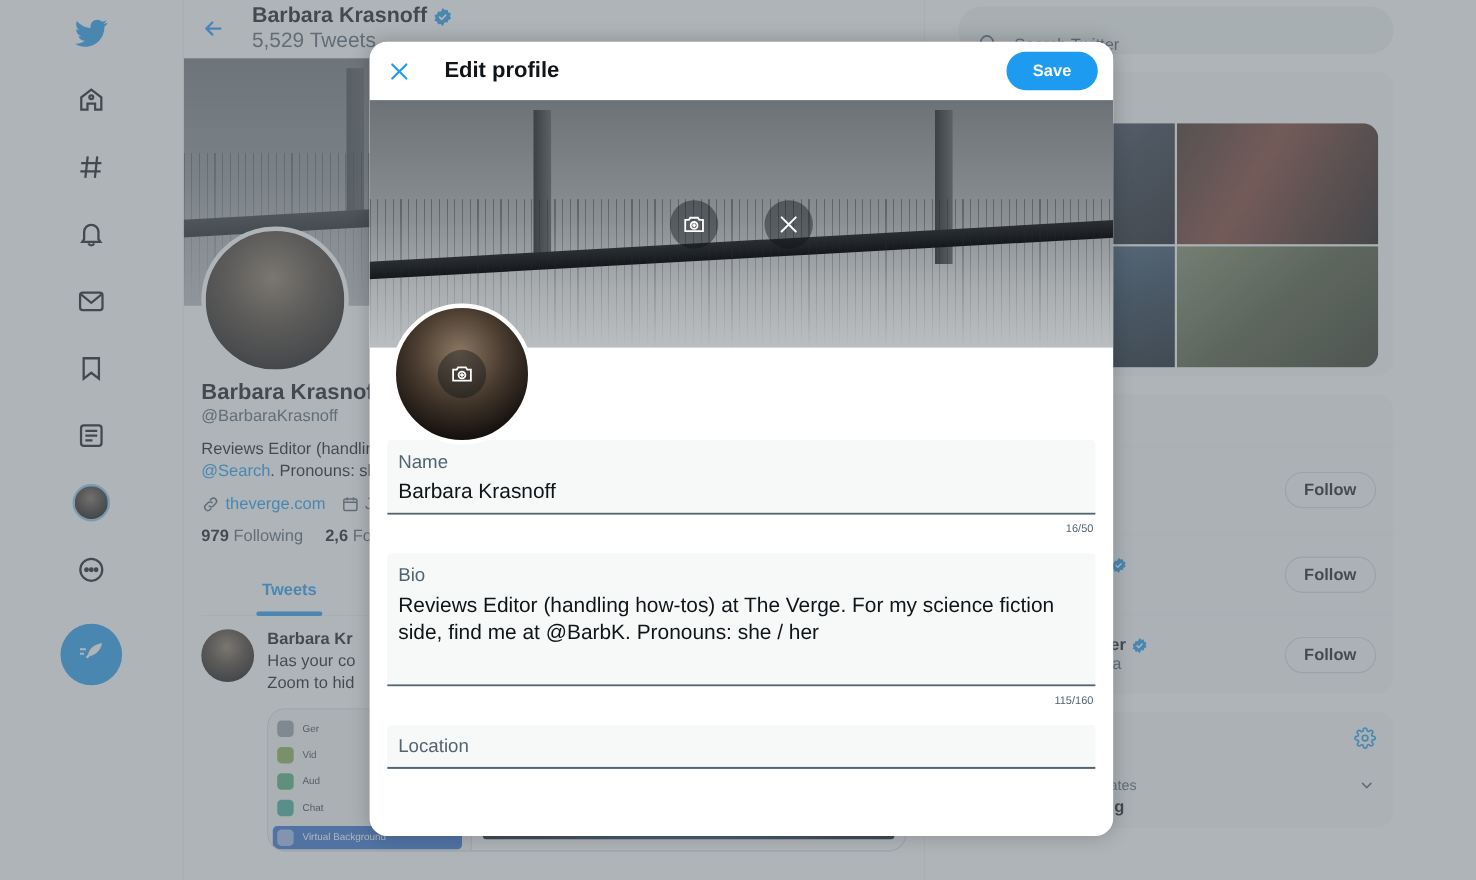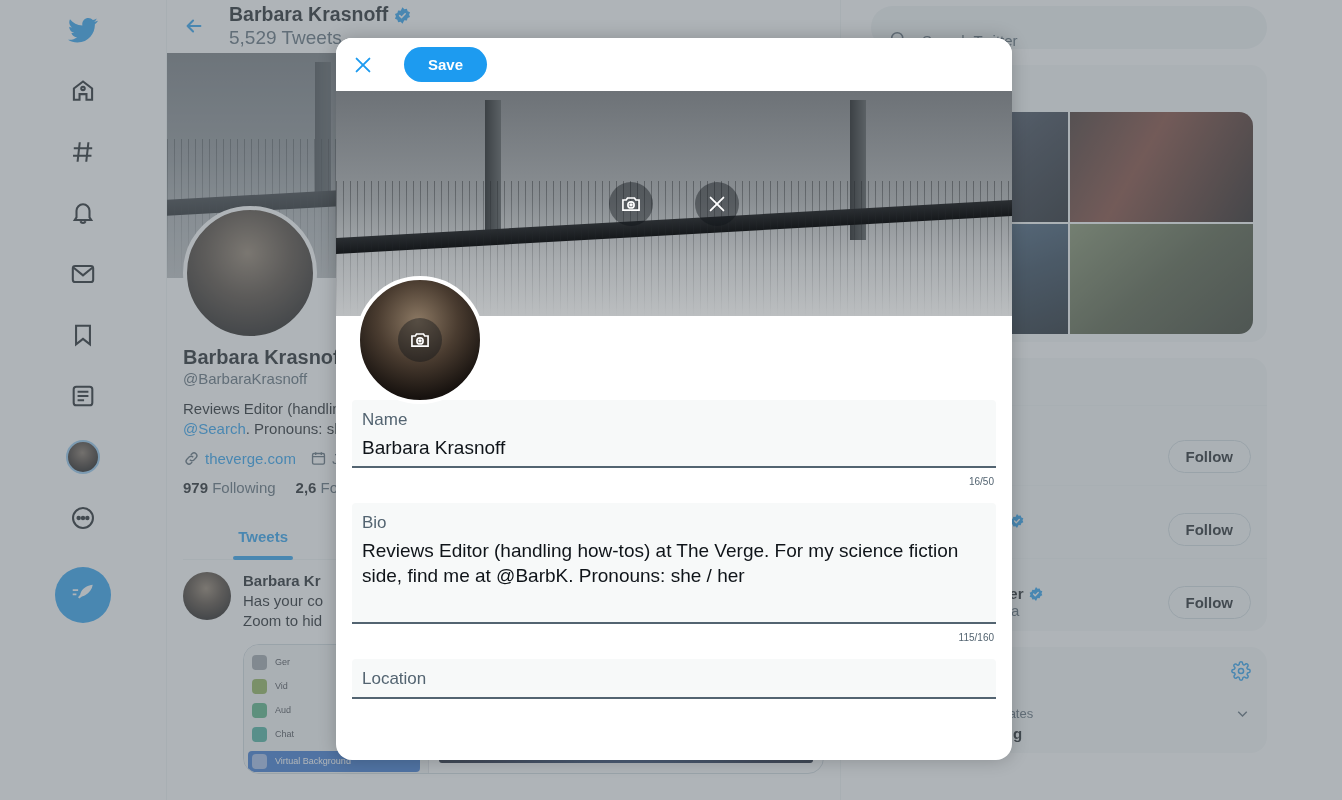--- a/index.html
+++ b/index.html
@@ -188,21 +188,21 @@
     display: grid; grid-template-columns: 1fr 1fr; gap: 2px;
     margin: 0 14px 8px; border-radius: 14px; overflow: hidden;
   }
   .media-cell { height: 110px; }
   .m1 { background: linear-gradient(140deg, #5a6c86 0%, #2c3442 55%, #10141b 100%); }
   .m2 { background: linear-gradient(120deg, #3a2520 0%, #7a3a2c 40%, #160e0c 100%); }
   .m3 { background: linear-gradient(160deg, #4a6d8e 0%, #23384d 55%, #0d161f 100%); }
   .m4 { background: linear-gradient(140deg, #7c8a63 0%, #4a5338 50%, #2a2f20 100%); }
 
   .follow-row {
-    display: flex; align-items: flex-end; gap: 16px;
+    display: flex; align-items: center; gap: 16px;
     padding: 12px 16px;
     border-top: 1px solid #eff3f4;
   }
   .follow-av {
     width: 48px; height: 48px; flex: 0 0 48px; border-radius: 50%;
     background: #9aa4ad;
   }
   .follow-info { flex: 1; min-width: 0; }
   .follow-name {
     font-size: 15px; font-weight: bold; color: #0f1419;
@@ -560,20 +560,21 @@
     <div class="dim-overlay"></div>
   </div>
 
   <div class="modal">
     <div class="modal-head">
       <div class="modal-close">
         <svg width="22" height="22" viewBox="0 0 24 24" fill="none" stroke="#1d9bf0" stroke-width="2.1" stroke-linecap="round">
             <path d="M5 5 19 19M19 5 5 19"></path>
           </svg>
       </div>
+      <div class="modal-title">Edit profile</div>
       <button class="save-btn">Save</button>
     </div>
 
     <div class="modal-banner">
       <div class="bridge-tower" style="left:22%"></div>
       <div class="bridge-tower" style="left:76%"></div>
       <div class="bridge-deck"></div>
       <div class="banner-actions">
         <div class="icon-btn">
           <svg width="22" height="22" viewBox="0 0 24 24" fill="none" stroke="#ffffff" stroke-width="1.8">

